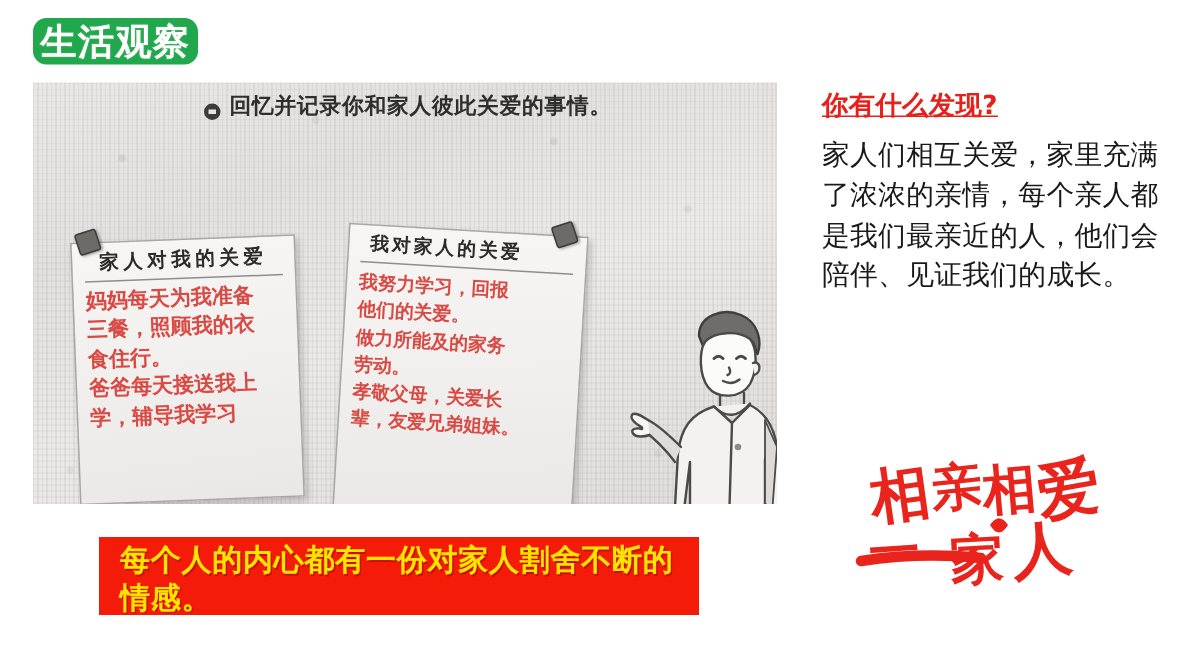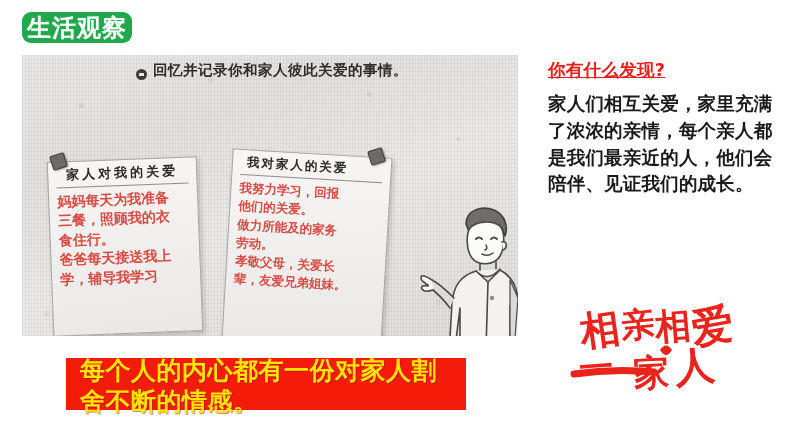--- a/index.html
+++ b/index.html
@@ -187,21 +187,21 @@
     width: 400px;
     height: 52px;
     background: #f41c09;
     box-sizing: border-box;
     padding: 4px 12px 0 14px;
     display: flex;
     align-items: center;
   }
   .banner-text {
     color: #ffe400;
-    font-size: 25px;
+    font-size: 20px;
     font-weight: bold;
     line-height: 1.25;
     font-family: "DejaVu Sans", "Liberation Sans", sans-serif;
     letter-spacing: .5px;
     text-shadow: 1px 1px 0 rgba(150,0,0,.45);
   }
 
   
   .right-col {
     position: absolute;
@@ -214,21 +214,21 @@
     font-size: 17.5px;
     font-weight: bold;
     margin: 0 0 9px 0;
     font-family: "DejaVu Sans", "Liberation Sans", sans-serif;
     letter-spacing: .3px;
     text-decoration: underline;
   }
   .right-body {
     color: #1a1a1a;
     font-size: 18.5px;
-    font-weight: bold;
+    font-weight: normal;
     line-height: 1.45;
     margin: 0;
     font-family: "DejaVu Sans", "Liberation Sans", sans-serif;
     letter-spacing: .2px;
   }
 
   
   .calligraphy {
     position: absolute;
     left: 560px;

